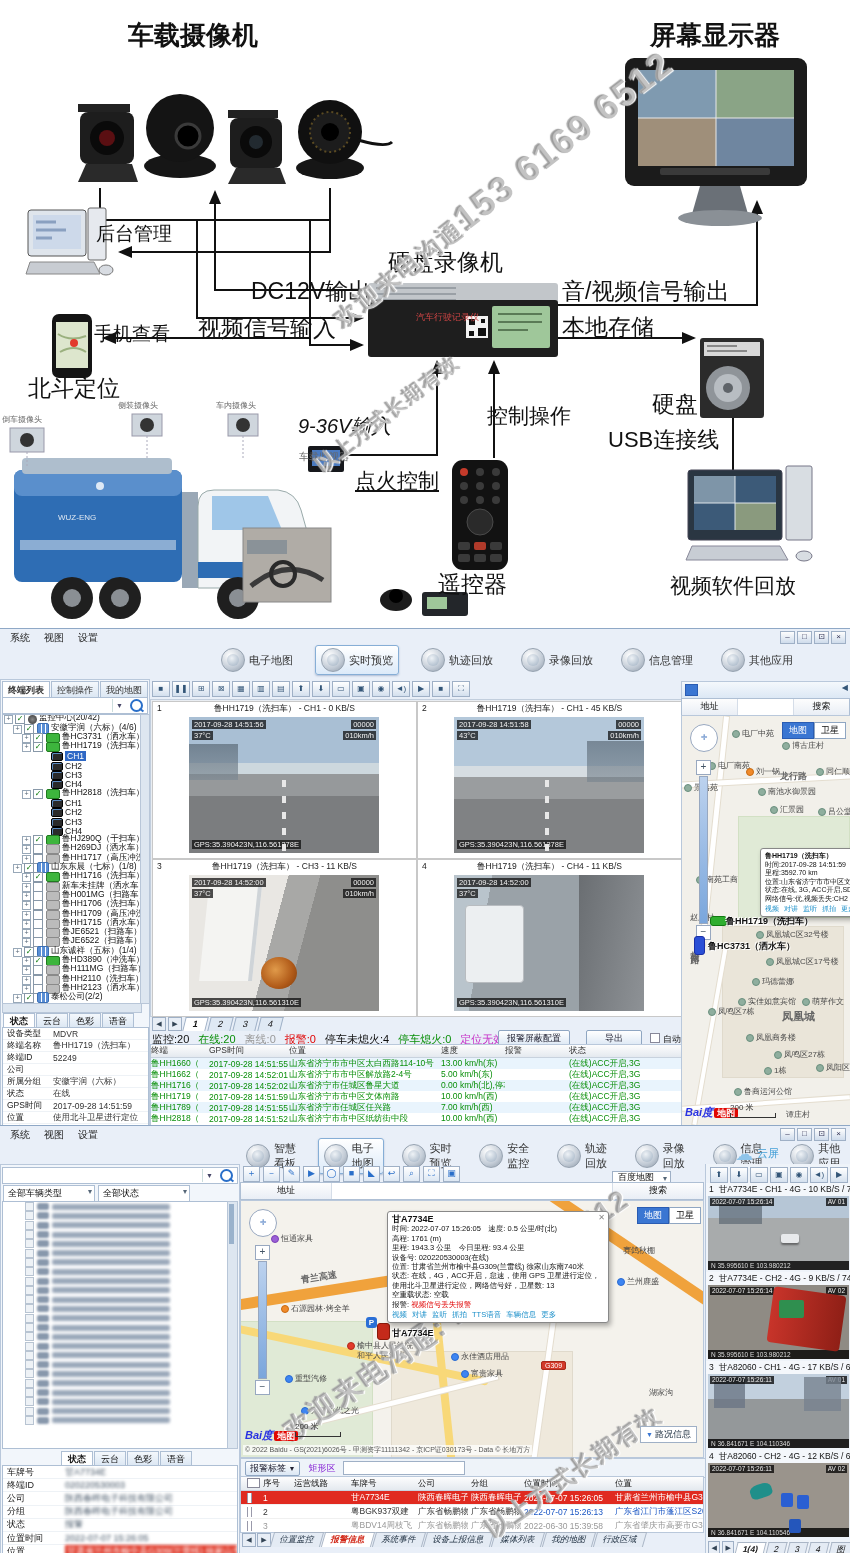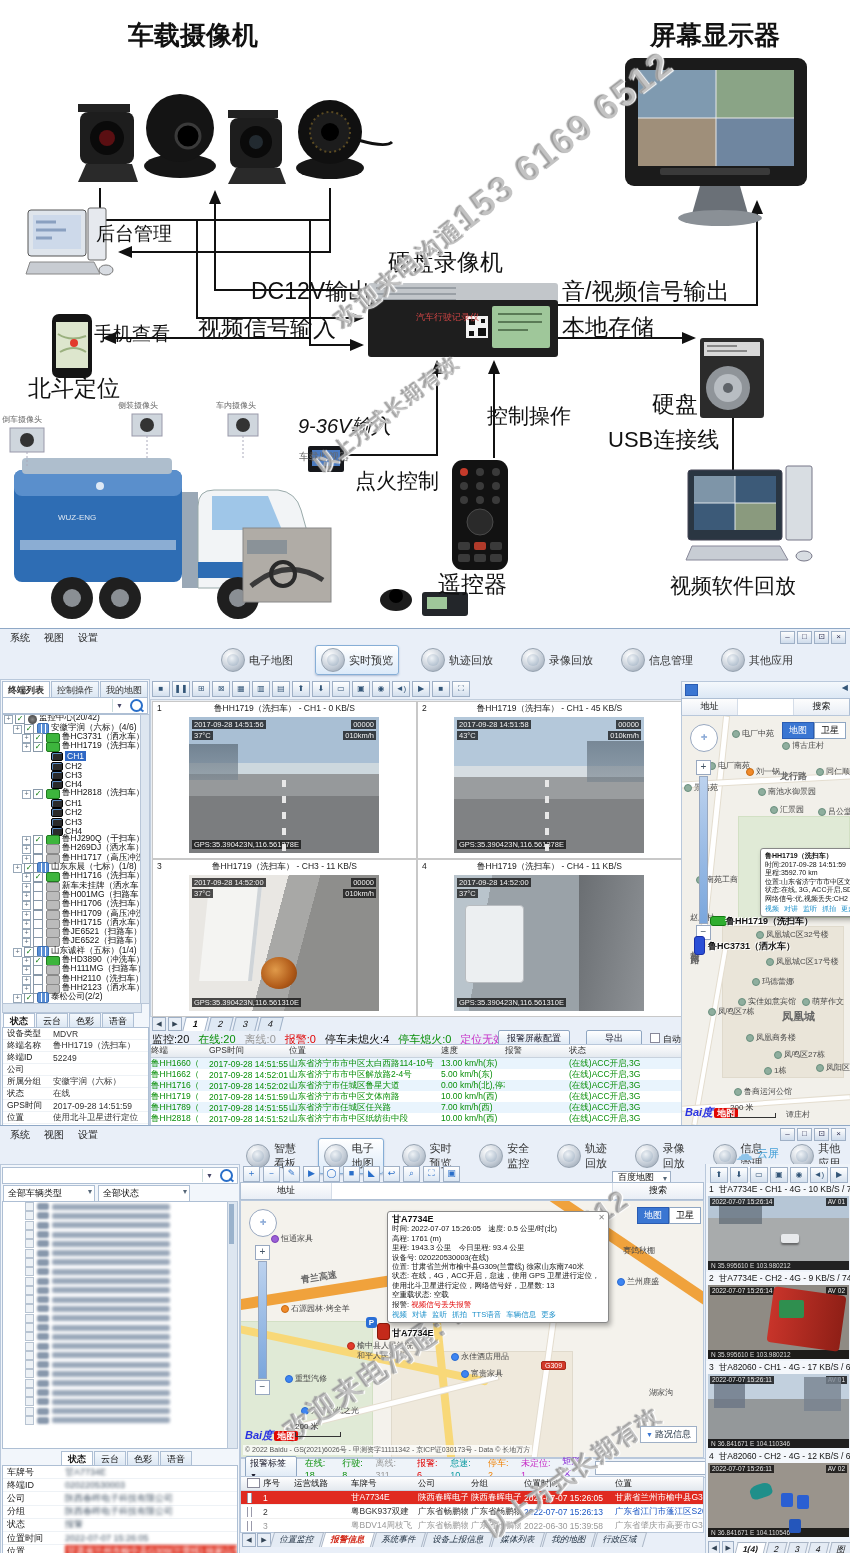--- a/index.html
+++ b/index.html
@@ -375,21 +375,21 @@
         <span class="dlabel" style="left: 388px; top: 250px; font-size: 23px;">硬盘录像机</span>
         <span class="dlabel" style="left: 562px; top: 279px; font-size: 23px;">音/视频信号输出</span>
         <span class="dlabel" style="left: 94px; top: 324px; font-size: 19px;">手机查看</span>
         <span class="dlabel" style="left: 198px; top: 316px; font-size: 23px;">视频信号输入</span>
         <span class="dlabel" style="left: 562px; top: 315px; font-size: 23px;">本地存储</span>
         <span class="dlabel" style="left: 28px; top: 376px; font-size: 23px;">北斗定位</span>
         <span class="dlabel" style="left: 652px; top: 364px; font-size: 23px; margin-top: 28px;">硬盘</span>
         <span class="dlabel" style="left: 298px; top: 416px; font-size: 20px; font-style: italic;">9-36V输入</span>
         <span class="dlabel" style="left: 487px; top: 405px; font-size: 21px;">控制操作</span>
         <span class="dlabel" style="left: 608px; top: 428px; font-size: 22px;">USB连接线</span>
-        <span class="dlabel" style="left: 355px; top: 470px; font-size: 21px;">点火控制</span>
+        <span class="dlabel" style="left: 355px; top: 470px; font-size: 21px; text-decoration: underline;">点火控制</span>
         <span class="dlabel" style="left: 438px; top: 572px; font-size: 23px;">遥控器</span>
         <span class="dlabel" style="left: 670px; top: 575px; font-size: 21px;">视频软件回放</span>
         <span class="dlabel" style="left: 299px; top: 452px; font-size: 10px; color: rgb(102, 102, 102);">车载监视器</span>
         <span class="dlabel" style="left: 2px; top: 416px; font-size: 8px; color: rgb(102, 102, 102);">倒车摄像头</span>
         <span class="dlabel" style="left: 118px; top: 402px; font-size: 8px; color: rgb(102, 102, 102);">侧装摄像头</span>
         <span class="dlabel" style="left: 216px; top: 402px; font-size: 8px; color: rgb(102, 102, 102);">车内摄像头</span>
       </div>
     <span class="dlabel" style="left:416px;top:313px;font-size:9px;color:#c44">汽车行驶记录仪</span>
 
     <span class="wm" style="left:430px;top:120px;font-size:36px;transform:rotate(-38deg)">153 6169 6512</span>
@@ -1260,30 +1260,20 @@
         <span class="b1">Bai度</span><span class="b2">地图</span>
       </div>
       <div class="scalebar" style="left:54px;bottom:20px">200 米</div>
       <div class="copyline" style="left:2px;bottom:2px">© 2022 Baidu - GS(2021)6026号 - 甲测资字11111342 - 京ICP证030173号 - Data © 长地万方</div>
       <span class="trafficbtn" style="right:6px;bottom:14px">路况信息</span>
     </div>
 
     
     <div class="a" style="left:240px;top:332px;width:462px;height:18px;background:#eef3f9;border:1px solid #b9c8db;display:flex;align-items:center;gap:8px;padding-left:4px">
       <span class="minibtn" style="padding:0 4px"><span>报警标签</span> <span style="font-size:7px">▼</span></span>
-      <span style="display:flex;gap:8px;font-size:9px">
-
-      <span class=" g">在线: 18</span>
-          <span class=" g">行驶: 8</span>
-          <span class=" gy">离线: 311</span>
-          <span class=" r">报警: 6</span>
-          <span class=" tl">怠速: 10</span>
-          <span class=" o">停车: 2</span>
-          <span class=" m">未定位: 1</span>
-        </span>
       <span style="font-size:9px;color:#8a2ad6">矩形区</span>
       <span style="width:120px;height:12px;background:#fff;border:1px solid #9fb0c6"></span>
     </div>
     <div class="tblB" style="left:240px;top:350px;width:462px;height:55px">
       <div class="thdrB">
         <span class="cBk"><span class="chkbox" style="margin:0 0 0 3px"></span></span>
         <span class="cB0">序号</span>
         <span class="cB1">运营线路</span>
         <span class="cB2">车牌号</span>
         <span class="cB3">公司</span>

